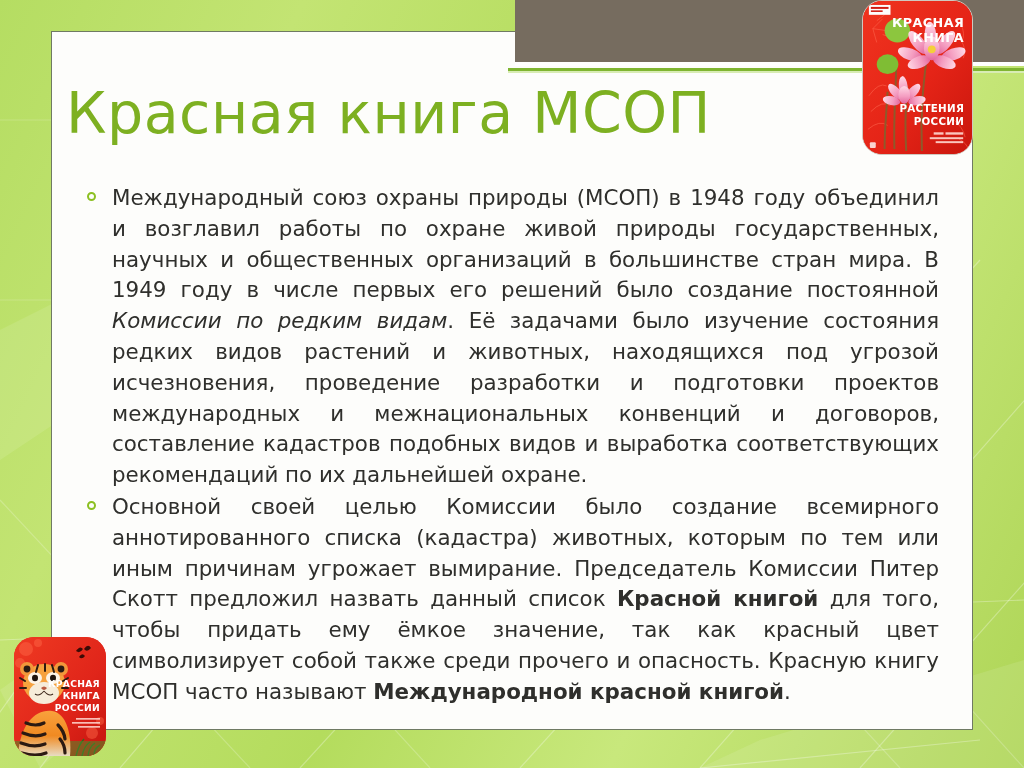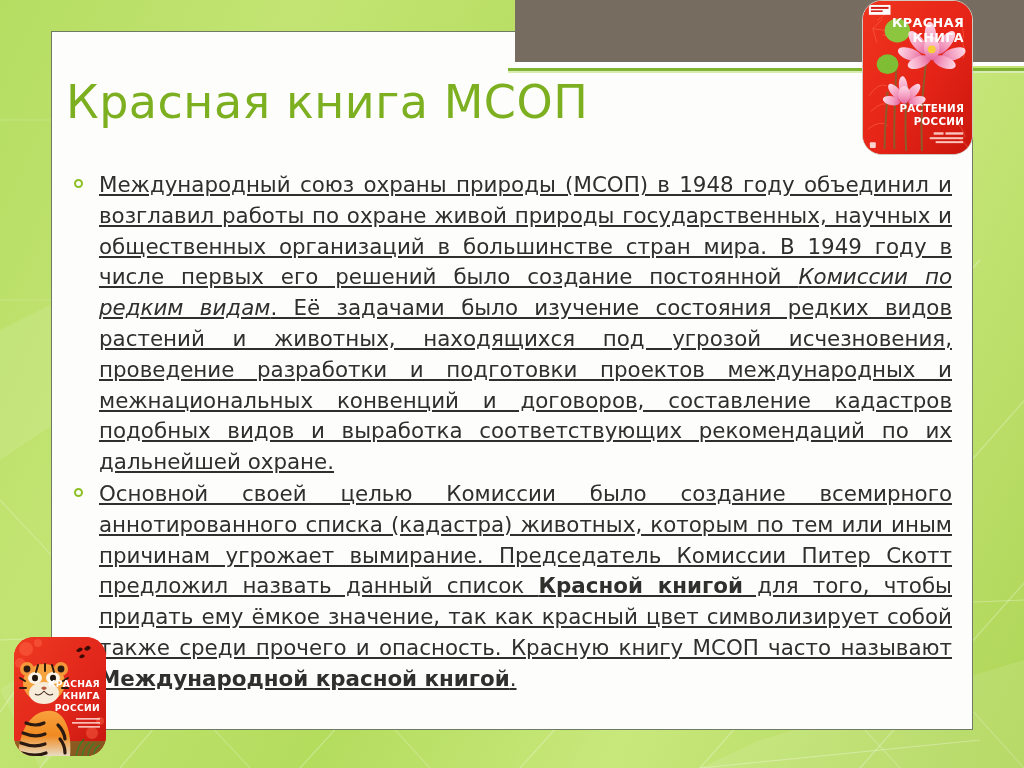--- a/index.html
+++ b/index.html
@@ -35,35 +35,35 @@
     position:absolute;left:508px;top:68px;width:516px;height:3px;
     background:#7fb531;
   }
   #topbar-rule2{
     position:absolute;left:508px;top:71px;width:516px;height:2px;
     background:#d8ecb4;
   }
 
   
   #title{
-    position:absolute;left:66px;top:78px;width:640px;
+    position:absolute;left:66px;top:84px;width:640px;
     color:#7db021;
-    font-size:46px;line-height:1.05;
+    font-size:57px;line-height:1.05;
     font-weight:400;letter-spacing:0.5px;
     white-space:nowrap;
   }
 
   
   #body{
     position:absolute;left:68px;top:166px;width:888px;
     color:#2f2f2c;
     font-size:21.4px;
     line-height:30.8px;
   }
-  ul.bullets{list-style:none;margin:4px;padding:0;text-decoration:underline;}
+  ul.bullets{list-style:none;margin:17px;padding:0;}
   ul.bullets > li{
     position:relative;
     padding-left:27px;
     margin:0 0 0 0;
     text-align:justify;
     text-justify:inter-word;
   }
   ul.bullets > li + li{margin-top:1px;}
   .bullet-marker{
     position:absolute;left:2px;top:9px;

